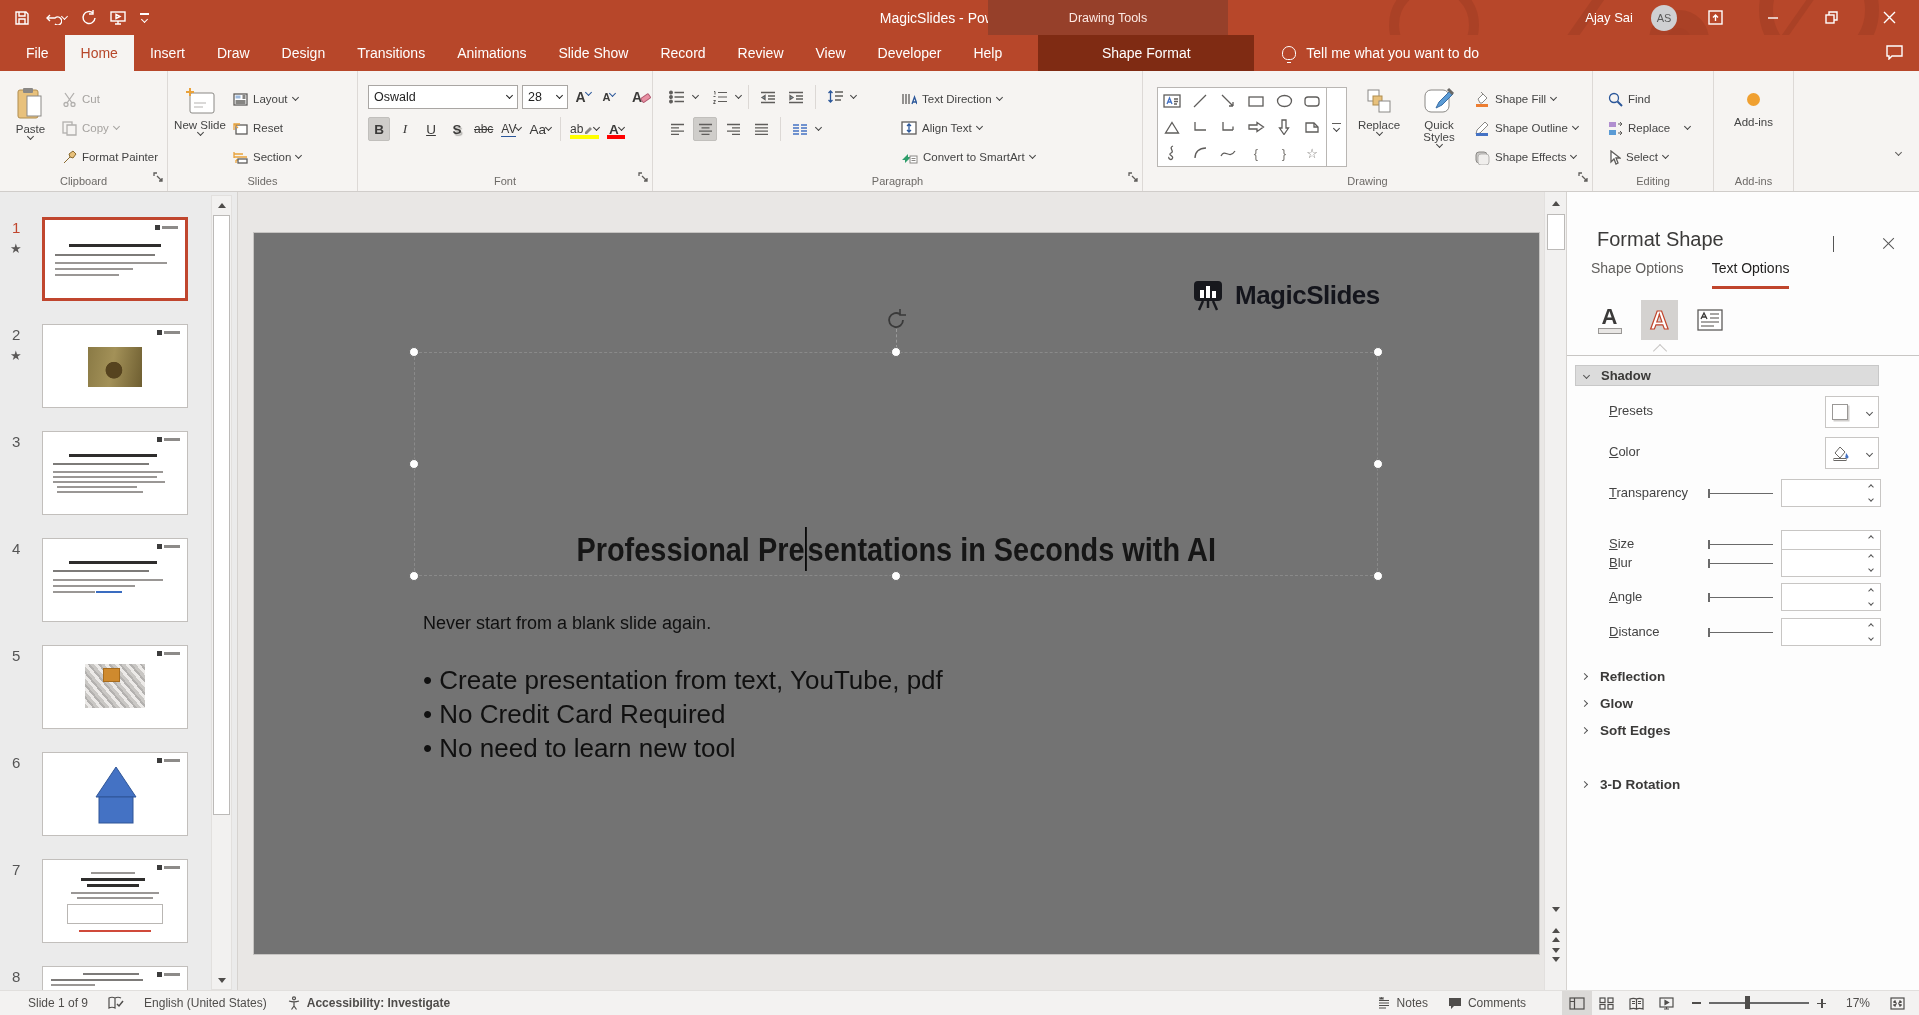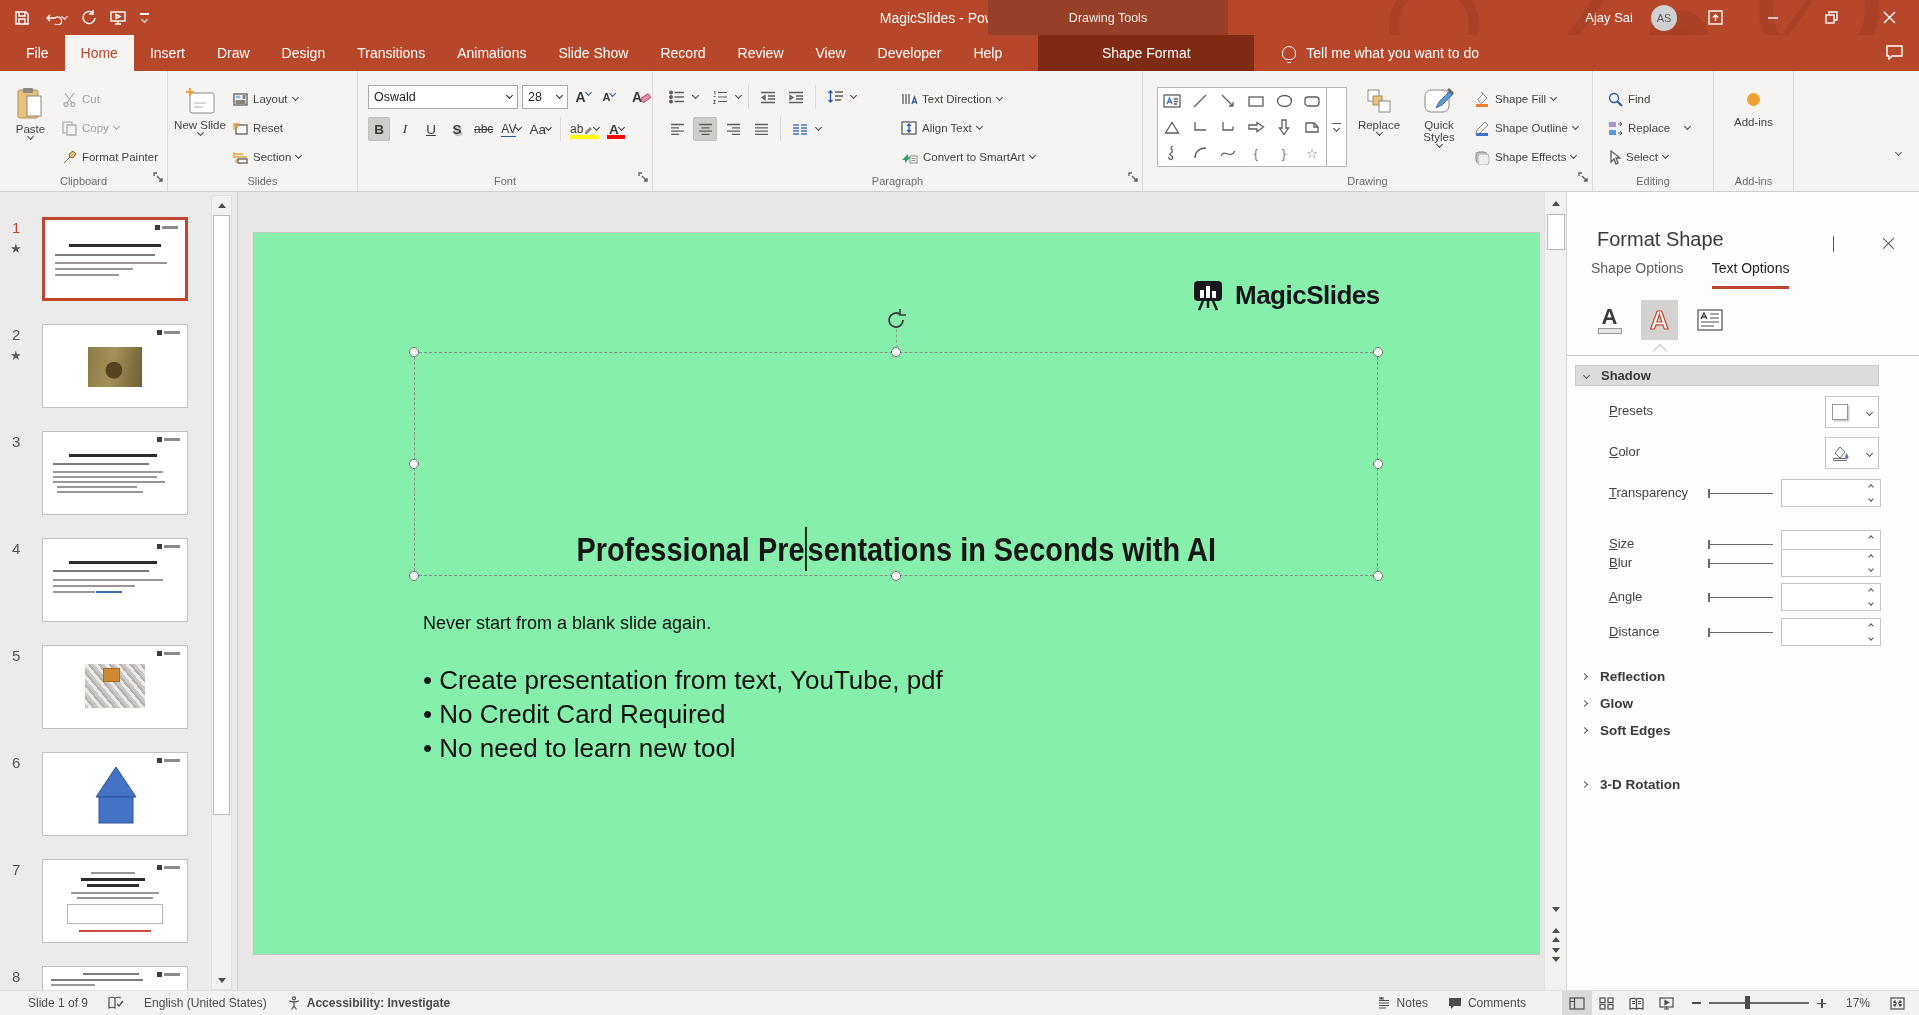--- a/index.html
+++ b/index.html
@@ -85,21 +85,21 @@
   .mline { position:absolute; height:2px; background:#9a9795; }
   .mtitle { position:absolute; height:3px; background:#2e2d2c; }
   .tscroll { position:absolute; right:5px; top:3px; bottom:0; width:21px; background:#f2f1f0; border:1px solid #e2e0de; }
   .sarrow { position:absolute; left:1px; width:17px; height:16px; display:flex; align-items:center; justify-content:center; background:#f2f1f0;}
   .tri-up { width:0; height:0; border:4px solid transparent; border-bottom:5px solid #4f4d4b; margin-top:-4px;}
   .tri-down { width:0; height:0; border:4px solid transparent; border-top:5px solid #4f4d4b; margin-bottom:-4px;}
   .sthumb { position:absolute; left:1px; width:17px; background:#fff; border:1px solid #bcbab8; }
 
   
   .canvas { position:relative; flex:1; background:#e9e7e5; }
-  .slide { position:absolute; left:15px; top:40px; width:1287px; height:723px; background:#86efac; border:1px solid #c6c4c2; }
+  .slide { position:absolute; left:15px; top:40px; width:1287px; height:723px; background:#737373; border:1px solid #c6c4c2; }
   .slide-logo { position:absolute; left:937px; top:46px; display:flex; align-items:center; gap:8px; }
   .slide-logo .lg-text { font-size:26px; font-weight:700; color:#14151c; letter-spacing:-0.5px; }
   .selbox { position:absolute; left:160px; top:119px; width:964px; height:224px; border:1px dashed #8a8a8a; }
   .handle { position:absolute; width:10px; height:10px; background:#fff; border:1.4px solid #6e6e6e; border-radius:50%; }
   .rotator { position:absolute; left:50%; top:-46px; transform:translateX(-50%); color:#3a3a3a; }
   .rot-stem { position:absolute; left:50%; top:-24px; height:19px; border-left:1px dashed #9a9a9a; }
   .slide-title-wrap { position:absolute; left:0; right:0; bottom:6px; display:flex; justify-content:center; align-items:flex-start; white-space:nowrap; }
   .slide-title { font-size:34px; font-weight:800; color:#161616; transform:scaleX(.85); transform-origin:center bottom; letter-spacing:0; display:flex; align-items:flex-end;}
   .caret { width:1.6px; height:44px; background:#000; margin:0 1px -2px 1px; }
   .lead { position:absolute; left:169px; top:380px; font-size:18px; color:#101010; }

